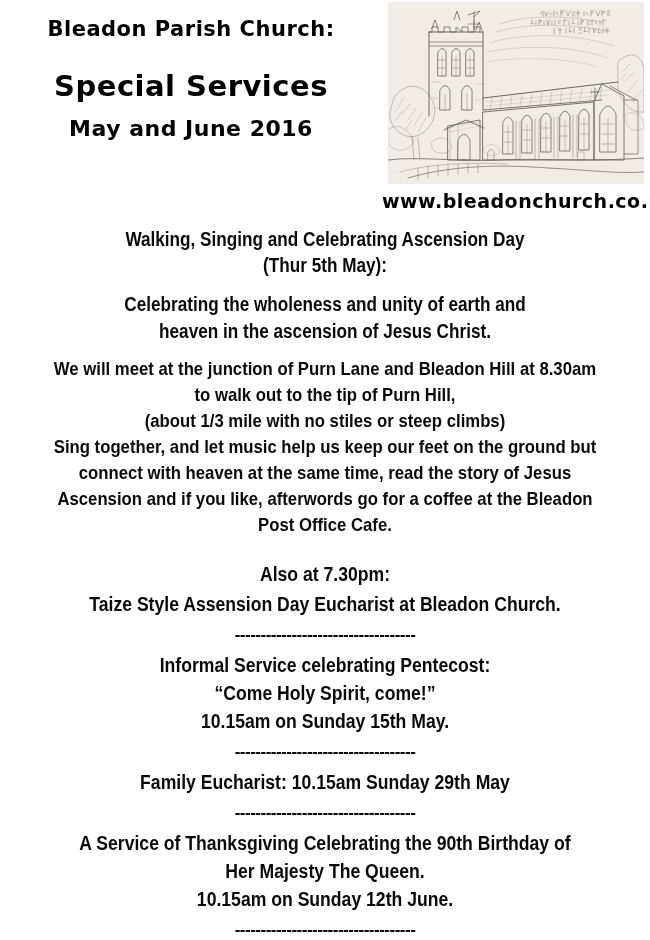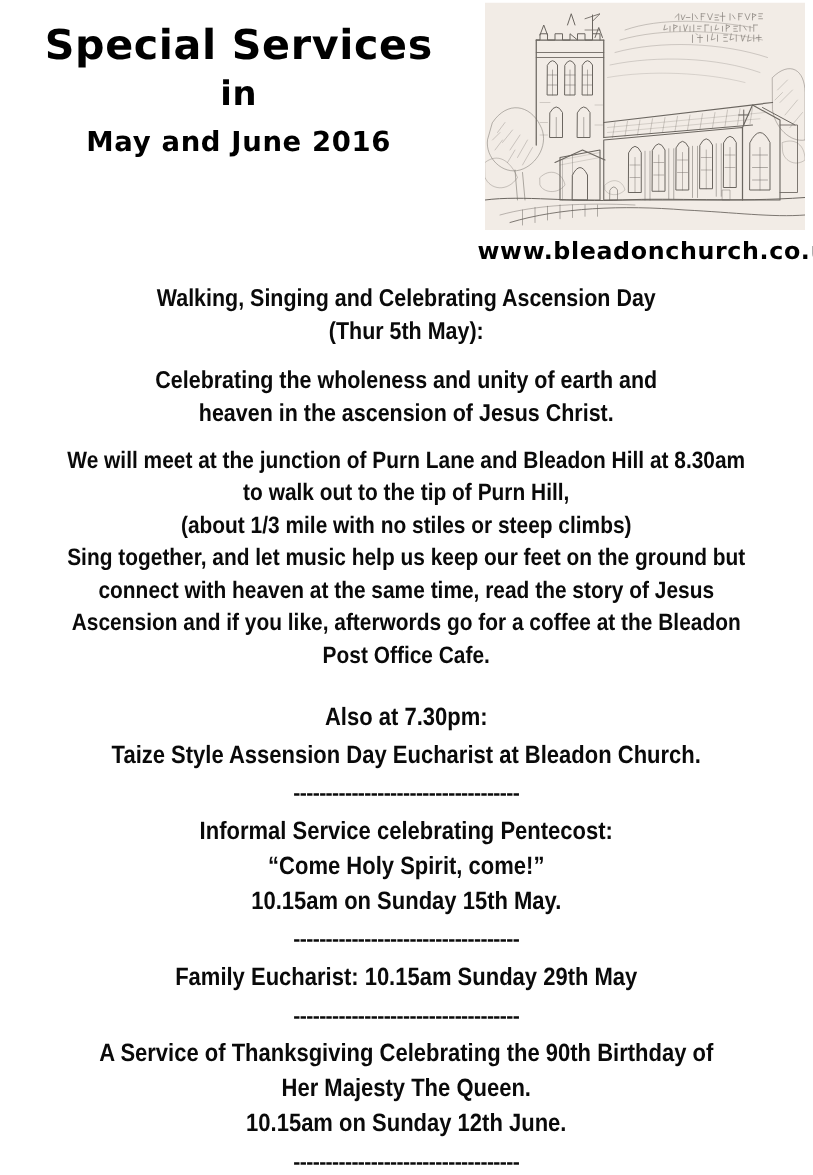--- a/index.html
+++ b/index.html
@@ -34,22 +34,23 @@
     font-weight: bold;
     letter-spacing: 0.5px;
     color: #000;
   }
   #title-line1 {
     font-size: 21px;
     line-height: 30px;
     white-space: nowrap;
   }
   #title-line2 {
-    font-size: 33px;
+    font-size: 29px;
     line-height: 44px;
+    margin-top: 20px;
   }
   #title-line3 {
     font-size: 27px;
     line-height: 36px;
   }
   #title-line4 {
     font-size: 22px;
     line-height: 42px;
   }
 
@@ -144,22 +145,22 @@
     overflow: hidden;
     white-space: nowrap;
   }
 </style>
 </head>
 <body>
 
 <div id="header">
 
   <div id="title-block">
+    <div class="comic" id="title-line1">Bleadon Parish Church:</div>
     <div class="comic" id="title-line2">Special Services</div>
-    <div class="comic" id="title-line3">in</div>
     <div class="comic" id="title-line4">May and June 2016</div>
   </div>
 
   <div id="sketch-wrap">
     <svg viewBox="0 0 256 182" xmlns="http://www.w3.org/2000/svg" aria-hidden="true">
       <rect x="0" y="0" width="256" height="182" fill="#f2ece6"></rect>
       <g stroke="#6b6660" fill="none" stroke-width="0.7" stroke-linecap="round" stroke-linejoin="round">
 
         <path d="M112 22 C140 12 180 14 214 20" stroke-width="0.5" opacity="0.55"></path>
         <path d="M108 30 C142 20 188 22 222 30" stroke-width="0.5" opacity="0.5"></path>

